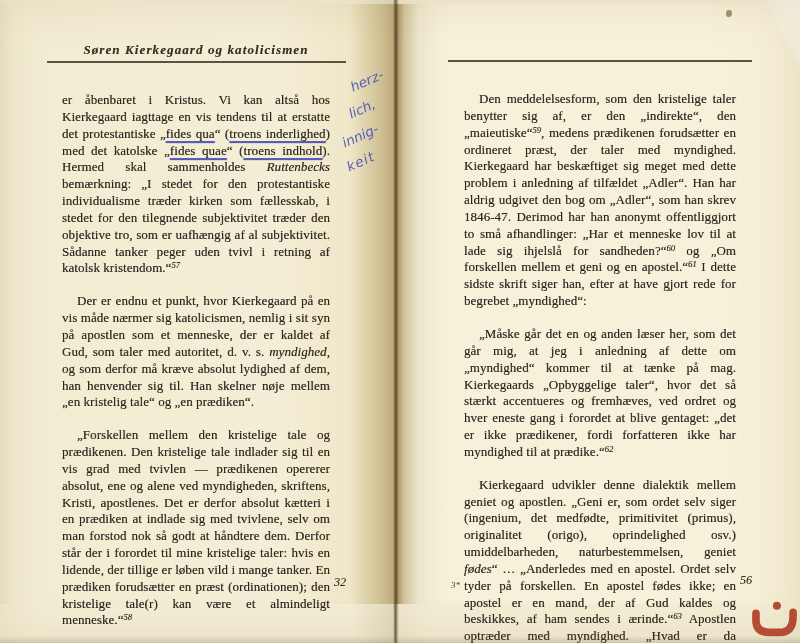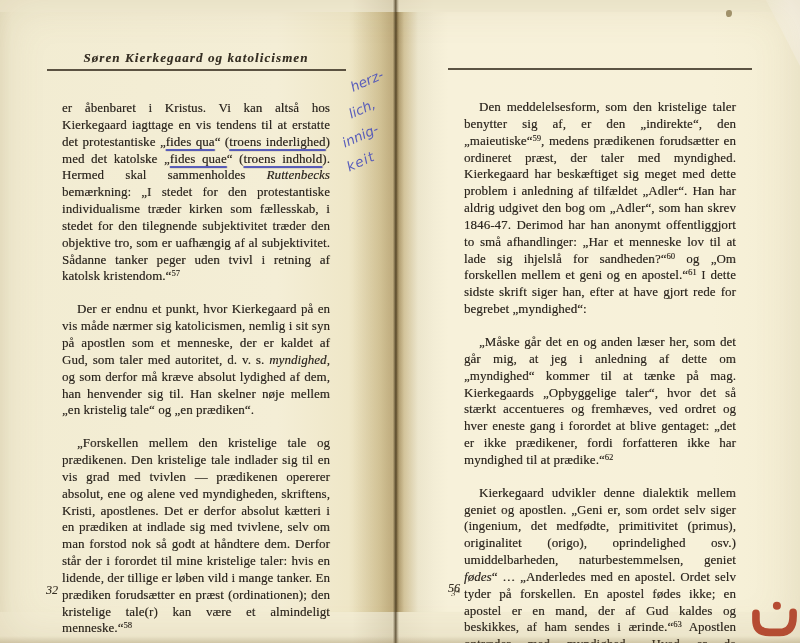--- a/index.html
+++ b/index.html
@@ -2,21 +2,21 @@
 <html style="--paper: #f4eed6; --ink: #2d2720; --handwriting: #4a50bb; --stamp: #b84b33;"><head>
 <meta charset="utf-8">
 <style>
   * { margin:0; padding:0; box-sizing:border-box; }
   html,body { width:800px; height:643px; background:#ddd; }
   .scan {
     position:relative; width:800px; height:643px; overflow:hidden;
     font-family:"Liberation Serif", serif;
     background:#f3edd4;
   }
-  .page { position:absolute; top:12px; height:600px; }
+  .page { position:absolute; top:4px; height:600px; }
   .page-left {
     left:0; width:396px;
     background:linear-gradient(to right,#ece5c9 0,#f2ecd2 3%,#f4eed6 70%,#efe7c8 88%,#dcc da0 96%,#c9b586 100%);
     background:linear-gradient(to right,#ece5c9 0,#f2ecd2 3%,#f4eed6 70%,#efe7c8 88%,#dccda0 96%,#c9b586 100%);
   }
   .page-right {
     left:396px; width:404px;
     background:linear-gradient(to right,#a28d5e 0,#d7c89f 2%,#efe9d0 5.5%,#f7f1da 13%,#f7f1d9 78%,#f4eed4 100%);
   }
   .gutter-line {
@@ -52,29 +52,29 @@
   .header-rule { position:absolute; height:2px; background:#453c2d; opacity:.88; }
   .page-body {
     position:absolute; font-size:12.9px; line-height:16.85px; text-align:justify;
     color:var(--ink,#2d2720); letter-spacing:.1px;
     text-shadow:.3px .2px 0 rgba(45,39,32,.5);
   }
   .page-body p { margin:16px; }
   .page-body p.indent { text-indent:15px; }
   .page-body p.space-before { margin-top:16px; }
   .run-i { font-style:italic; }
-  .run-sup { font-size:8.5px; vertical-align:4.5px; line-height:0; letter-spacing:0; }
+  .run-sup { font-size:8.5px; vertical-align:4.5px; line-height:0; letter-spacing:0;font-style:italic; }
   .run-u {
     text-decoration:underline;
     text-decoration-color:rgba(76,82,196,.85);
     text-decoration-thickness:1.8px;
     text-underline-offset:2.6px;
   }
   .page-number {
-    position:absolute; text-align:left; font-style:italic; font-size:12px;
+    position:absolute; text-align:right; font-style:italic; font-size:12px;
     color:#352e23; text-shadow:.2px .2px 0 rgba(53,46,35,.4);
   }
   .signature-mark { position:absolute; font-size:9px; font-style:italic; color:#4a4234; }
   .marginalia {
     position:absolute; left:348px; top:82px; width:78px; z-index:5;
     color:var(--handwriting,#4a50bb);
     font-family:"DejaVu Sans", sans-serif; font-style:italic;
     font-size:13.5px; font-weight:500; opacity:.9;
   }
   .mline { transform:rotate(-24deg); transform-origin:left bottom; height:21px; margin-bottom:5px; white-space:nowrap; }

